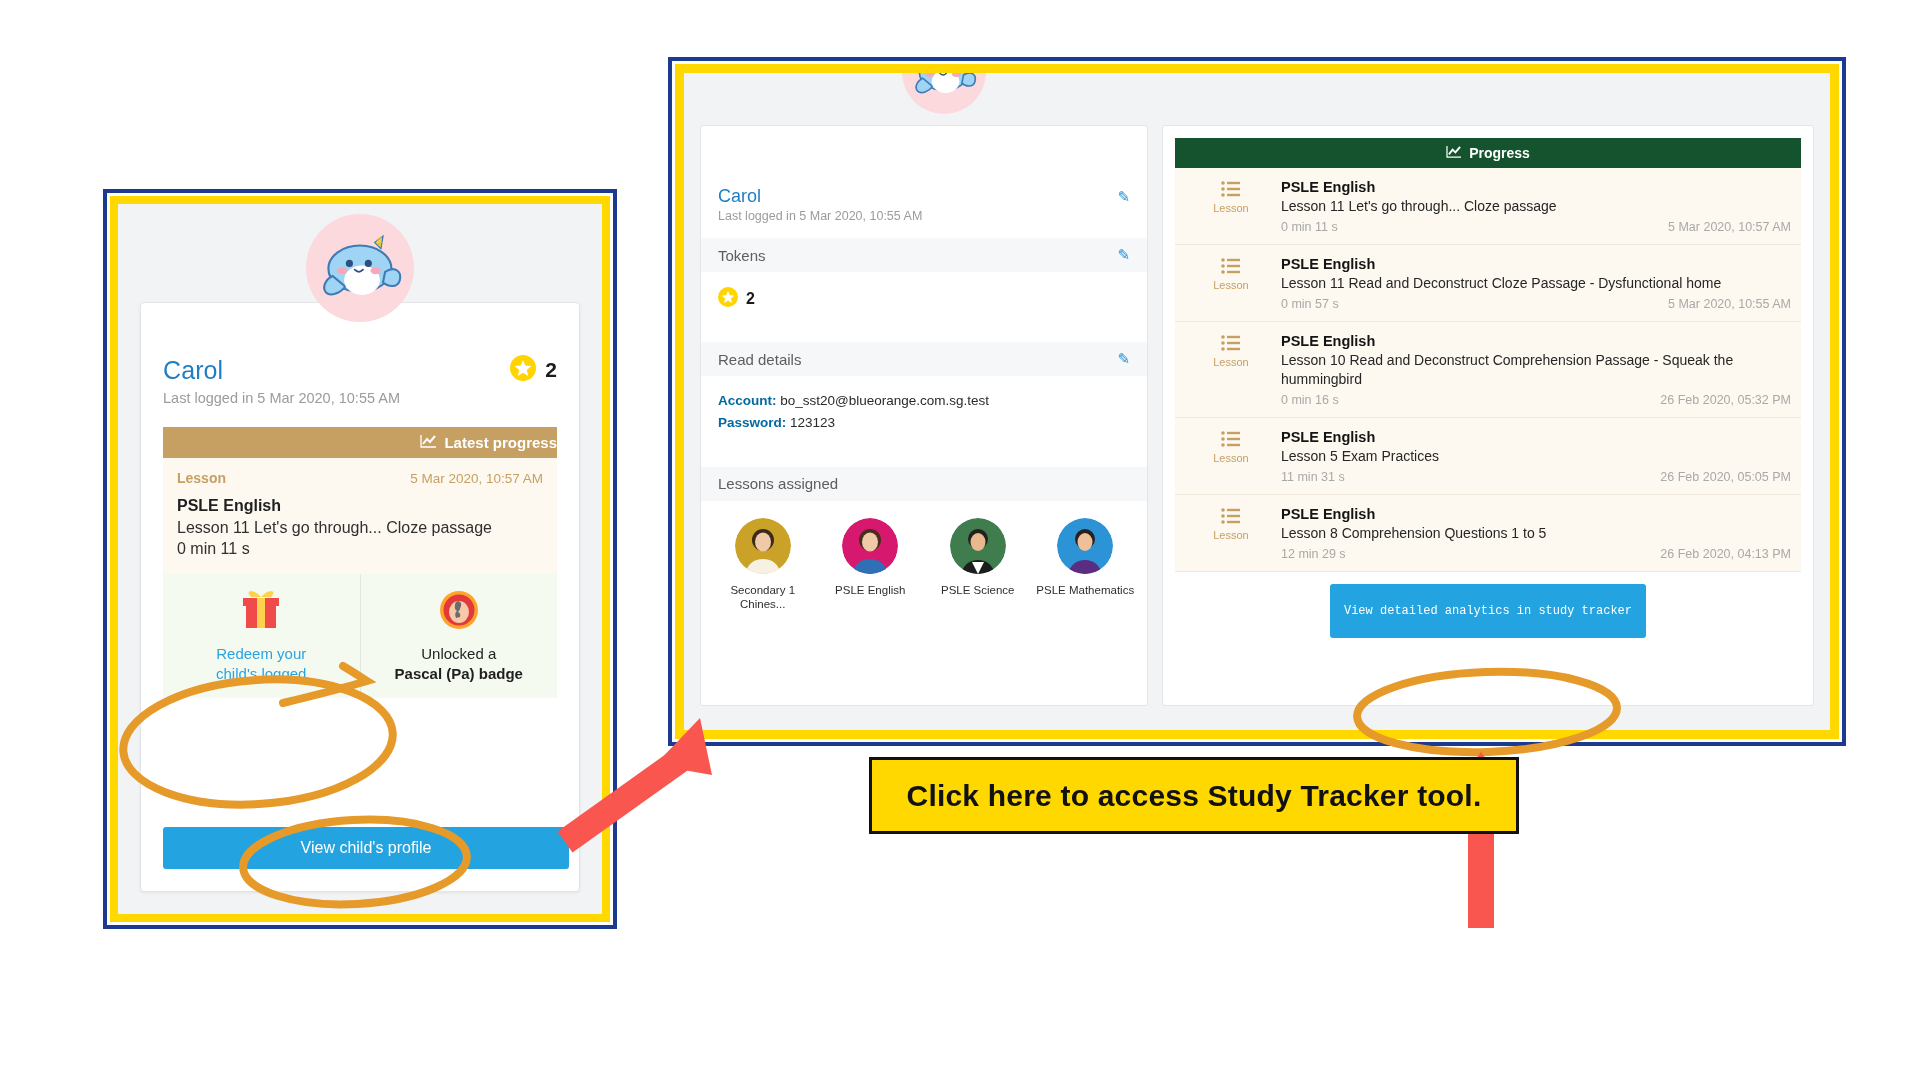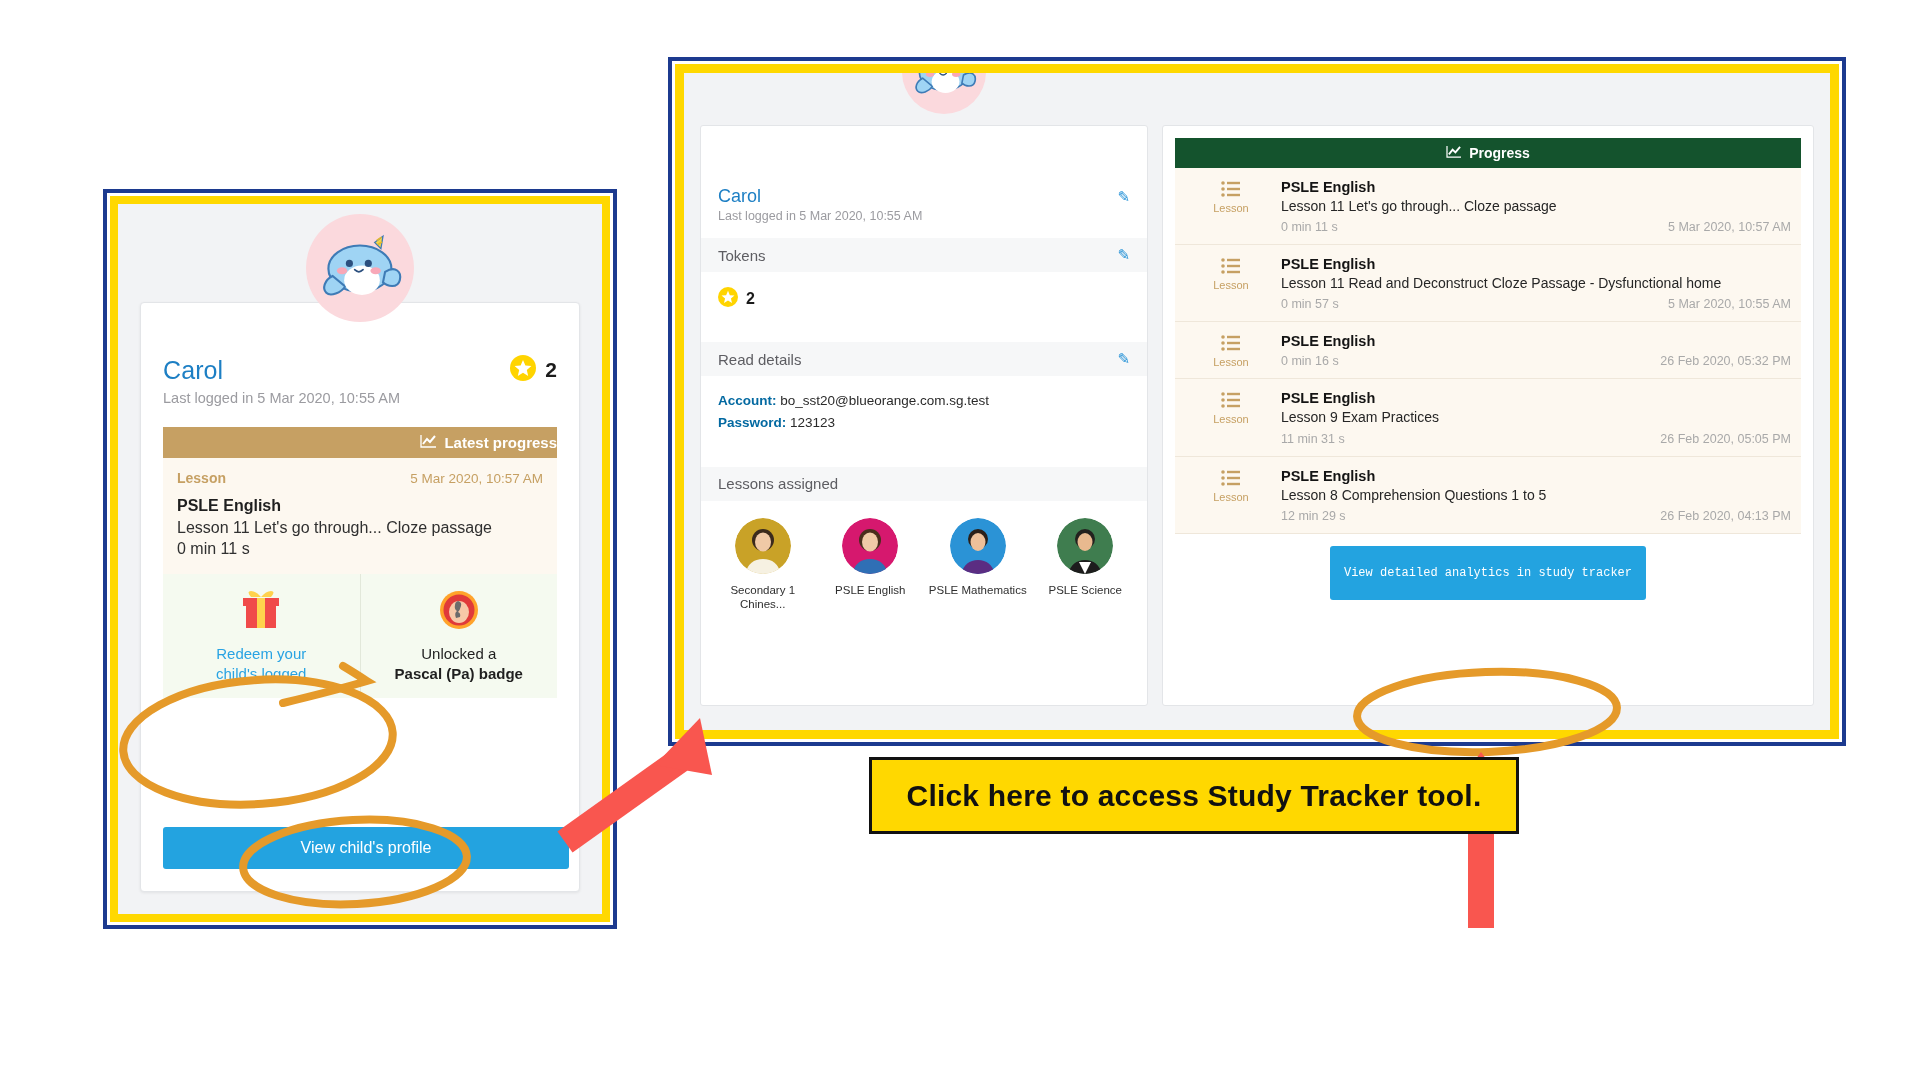--- a/index.html
+++ b/index.html
@@ -338,39 +338,39 @@
                         <circle cx="28" cy="22" r="11" fill="#4a2d1c"></circle>
                         <ellipse cx="28" cy="24" rx="8" ry="9.5" fill="#f0c9a6"></ellipse>
                         <path d="M10 56 q4 -15 18 -15 q14 0 18 15 z" fill="#2f6fb5"></path>
                       </svg>
                   </span>
                   <div class="rp-lesson-label">PSLE English</div>
                 </div>
                 <div class="rp-lesson-cell">
                   <span class="tavatar">
                     <svg width="56" height="56" viewBox="0 0 56 56">
-                        <circle cx="28" cy="28" r="28" fill="#2b93d6"></circle>
-                        <circle cx="28" cy="21" r="10" fill="#2b2019"></circle>
-                        <ellipse cx="28" cy="24" rx="7.5" ry="9" fill="#eec09a"></ellipse>
-                        <path d="M11 56 q4 -14 17 -14 q13 0 17 14 z" fill="#5b2d82"></path>
-                      </svg>
-                  </span>
-                  <div class="rp-lesson-label">PSLE Mathematics</div>
-                </div>
-                <div class="rp-lesson-cell">
-                  <span class="tavatar">
-                    <svg width="56" height="56" viewBox="0 0 56 56">
                         <circle cx="28" cy="28" r="28" fill="#3f7d4f"></circle>
                         <circle cx="28" cy="21" r="10" fill="#23211e"></circle>
                         <ellipse cx="28" cy="24" rx="7.5" ry="9" fill="#e8b98f"></ellipse>
                         <path d="M11 56 q4 -14 17 -14 q13 0 17 14 z" fill="#1d1d1d"></path>
                         <path d="M22 44 l6 12 l6 -12 z" fill="#ffffff"></path>
                       </svg>
                   </span>
                   <div class="rp-lesson-label">PSLE Science</div>
+                </div>
+                <div class="rp-lesson-cell">
+                  <span class="tavatar">
+                    <svg width="56" height="56" viewBox="0 0 56 56">
+                        <circle cx="28" cy="28" r="28" fill="#2b93d6"></circle>
+                        <circle cx="28" cy="21" r="10" fill="#2b2019"></circle>
+                        <ellipse cx="28" cy="24" rx="7.5" ry="9" fill="#eec09a"></ellipse>
+                        <path d="M11 56 q4 -14 17 -14 q13 0 17 14 z" fill="#5b2d82"></path>
+                      </svg>
+                  </span>
+                  <div class="rp-lesson-label">PSLE Mathematics</div>
                 </div>
               </div>
             </div>
 
             <div class="rp-right-card">
               <div class="pg-head">
                 <span>
                   <svg width="16" height="14" viewBox="0 0 17 15">
                       <path d="M1 1 V13 H16" stroke="#fff" stroke-width="1.3" fill="none"></path>
                       <path d="M3 10 L7 5 L10 8 L15 2" stroke="#fff" stroke-width="2" fill="none"></path>
@@ -436,20 +436,21 @@
                         <circle cx="2" cy="8" r="1.8"></circle>
                         <rect x="6" y="6.8" width="13" height="2.4"></rect>
                         <circle cx="2" cy="14" r="1.8"></circle>
                         <rect x="6" y="12.8" width="13" height="2.4"></rect>
                       </g>
                     </svg>
                   <span class="pg-icon-label">Lesson</span>
                 </div>
                 <div class="pg-main">
                   <div class="pg-subject">PSLE English</div>
+                  <div class="pg-desc">Lesson 10 Read and Deconstruct Comprehension Passage - Squeak the hummingbird</div>
                   <div class="pg-foot">
                     <span class="pg-time">0 min 16 s</span>
                     <span class="pg-date">26 Feb 2020, 05:32 PM</span>
                   </div>
                 </div>
               </div>
 
               <div class="pg-row">
                 <div class="pg-icon-col">
                   <svg width="20" height="18" viewBox="0 0 20 18">
@@ -459,21 +460,21 @@
                         <circle cx="2" cy="8" r="1.8"></circle>
                         <rect x="6" y="6.8" width="13" height="2.4"></rect>
                         <circle cx="2" cy="14" r="1.8"></circle>
                         <rect x="6" y="12.8" width="13" height="2.4"></rect>
                       </g>
                     </svg>
                   <span class="pg-icon-label">Lesson</span>
                 </div>
                 <div class="pg-main">
                   <div class="pg-subject">PSLE English</div>
-                  <div class="pg-desc">Lesson 9 Exam Practices</div>
+                  <div class="pg-desc">Lesson 5 Exam Practices</div>
                   <div class="pg-foot">
                     <span class="pg-time">11 min 31 s</span>
                     <span class="pg-date">26 Feb 2020, 05:05 PM</span>
                   </div>
                 </div>
               </div>
 
               <div class="pg-row">
                 <div class="pg-icon-col">
                   <svg width="20" height="18" viewBox="0 0 20 18">

